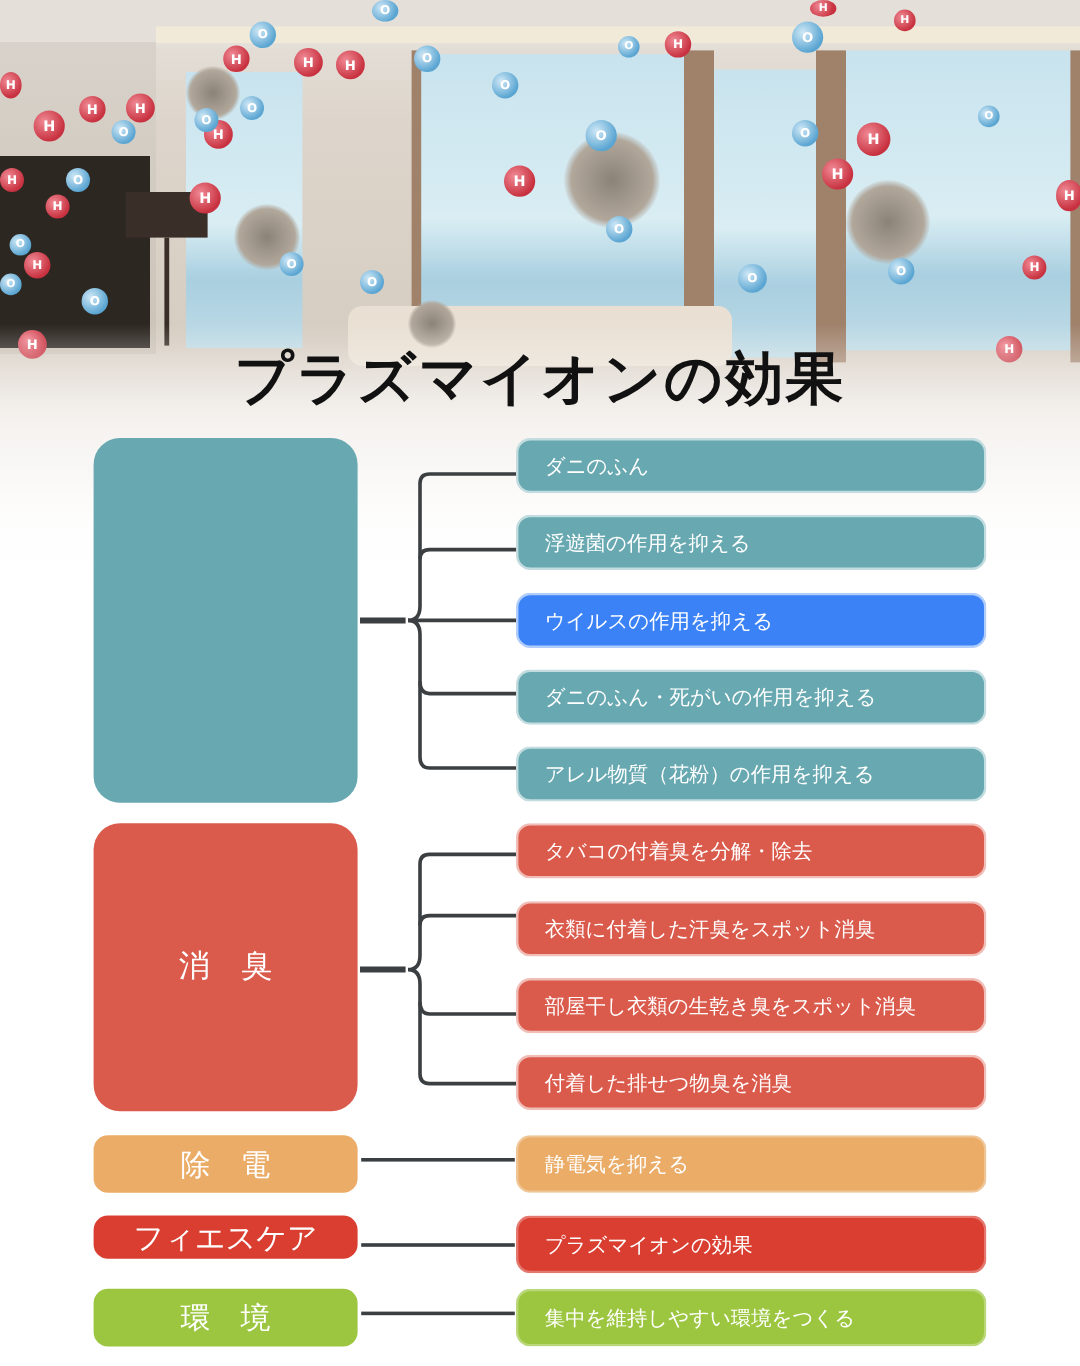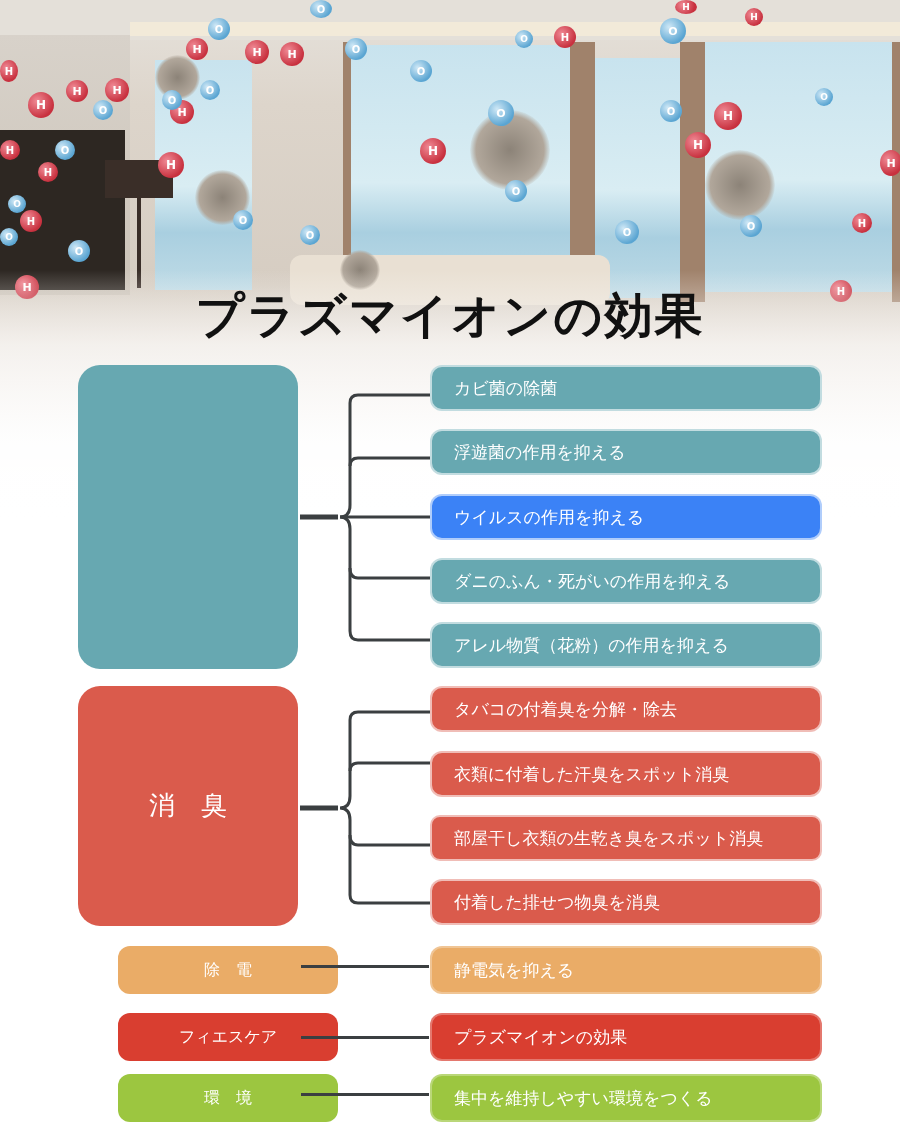--- a/index.html
+++ b/index.html
@@ -43,21 +43,21 @@
     font-family: "DejaVu Serif", "Liberation Serif", serif; font-weight:bold;
     font-size:48px; letter-spacing:2px; color:#111111;
   }
 
   
   .cat {
     position:absolute; left:78px; width:220px; border-radius:22px;
     color:#ffffff; display:flex; flex-direction:column; align-items:center; justify-content:center;
     font-size:26px; text-align:center; line-height:1.75;
   }
-  .cat.small { border-radius:12px; font-size:16px; line-height:1;margin-left:40px; }
+  .cat.small { border-radius:12px; font-size:25px; line-height:1; }
   .item {
     position:absolute; left:430px; width:392px; height:46px; border-radius:12px;
     color:#ffffff; font-size:17px; display:flex; align-items:center; padding-left:22px;
     border:2px solid rgba(255,255,255,0.6);
   }
   .line { position:absolute; background:#3b3f41; }
   svg.brace { position:absolute; overflow:visible; }
 </style>
 </head>
 <body>
@@ -142,21 +142,21 @@
   <g fill="none" stroke="#3b3f41" stroke-width="3">
     <line x1="0" y1="127" x2="38" y2="127" stroke-width="5"></line>
     <path d="M130 5 H58 Q50 5 50 13 V115 Q50 127 40 127 Q50 127 50 139 V241 Q50 250 58 250 H130"></path>
     <path d="M130 68 H58 Q50 68 50 76"></path>
     <line x1="40" y1="127" x2="130" y2="127"></line>
     <path d="M50 178 Q50 188 58 188 H130"></path>
   </g>
 </svg>
 
 <div class="item" style="top:365px;background:#67a8b1;">
-  <span>カビ菌の除菌</span>
+  <span>ダニのふん</span>
 </div>
 <div class="item" style="top:429px;background:#67a8b1;">
   <span>浮遊菌の作用を抑える</span>
 </div>
 <div class="item" style="top:494px;background:#3b82f6;">
   <span>ウイルスの作用を抑える</span>
 </div>
 <div class="item" style="top:558px;background:#67a8b1;">
   <span>ダニのふん・死がいの作用を抑える</span>
 </div>
@@ -176,36 +176,36 @@
     <path d="M50 130 Q50 140 58 140 H130"></path>
   </g>
 </svg>
 
 <div class="item" style="top:686px;background:#da5b4c;">
   <span>タバコの付着臭を分解・除去</span>
 </div>
 <div class="item" style="top:751px;background:#da5b4c;">
   <span>衣類に付着した汗臭をスポット消臭</span>
 </div>
-<div class="item" style="top:815px;background:#da5b4c;border-radius:10px;">
+<div class="item" style="top:815px;background:#da5b4c;">
   <span>部屋干し衣類の生乾き臭をスポット消臭</span>
 </div>
 <div class="item" style="top:879px;background:#da5b4c;">
   <span>付着した排せつ物臭を消臭</span>
 </div>
 
 <div class="cat small" style="top:946px;height:48px;background:#eaac67;">
   <span>除　電</span>
 </div>
 <div class="line" style="left:301px;top:965px;width:128px;height:3px;"></div>
 <div class="item" style="top:946px;height:48px;background:#eaac67;border-color:rgba(255,255,255,0.3);">
   <span>静電気を抑える</span>
 </div>
 
-<div class="cat small" style="top:1013px;height:48px;background:#d93e30;">
+<div class="cat small" style="top:1013px;height:36px;background:#d93e30;">
   <span>フィエスケア</span>
 </div>
 <div class="line" style="left:301px;top:1036px;width:128px;height:3px;"></div>
 <div class="item" style="top:1013px;height:48px;background:#d93e30;border-color:rgba(255,255,255,0.3);">
   <span>プラズマイオンの効果</span>
 </div>
 
 <div class="cat small" style="top:1074px;height:48px;background:#9cc640;">
   <span>環　境</span>
 </div>

